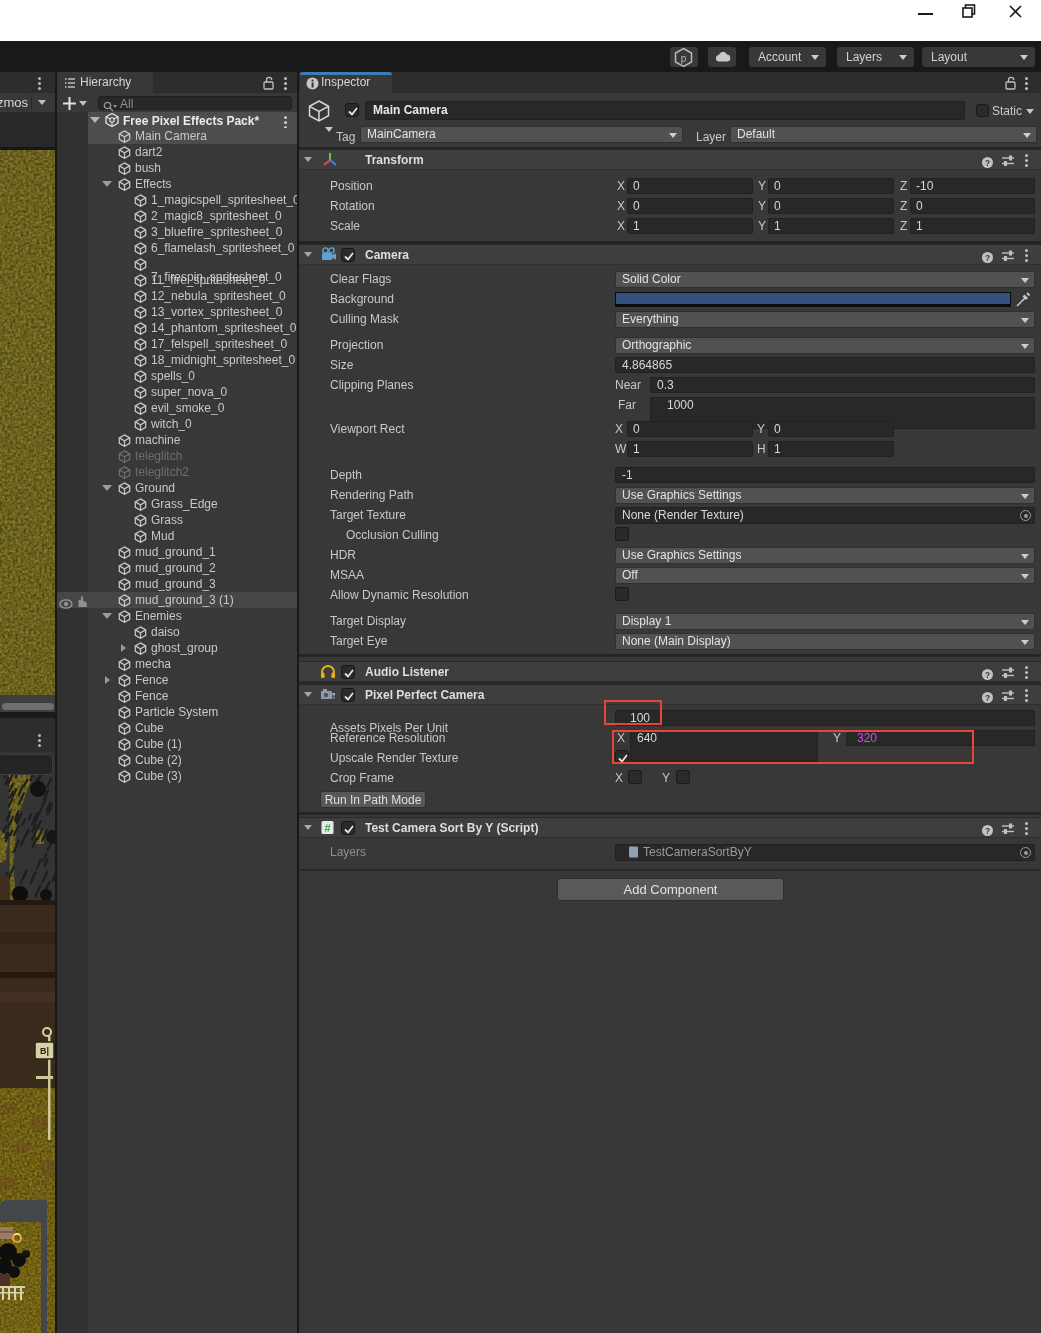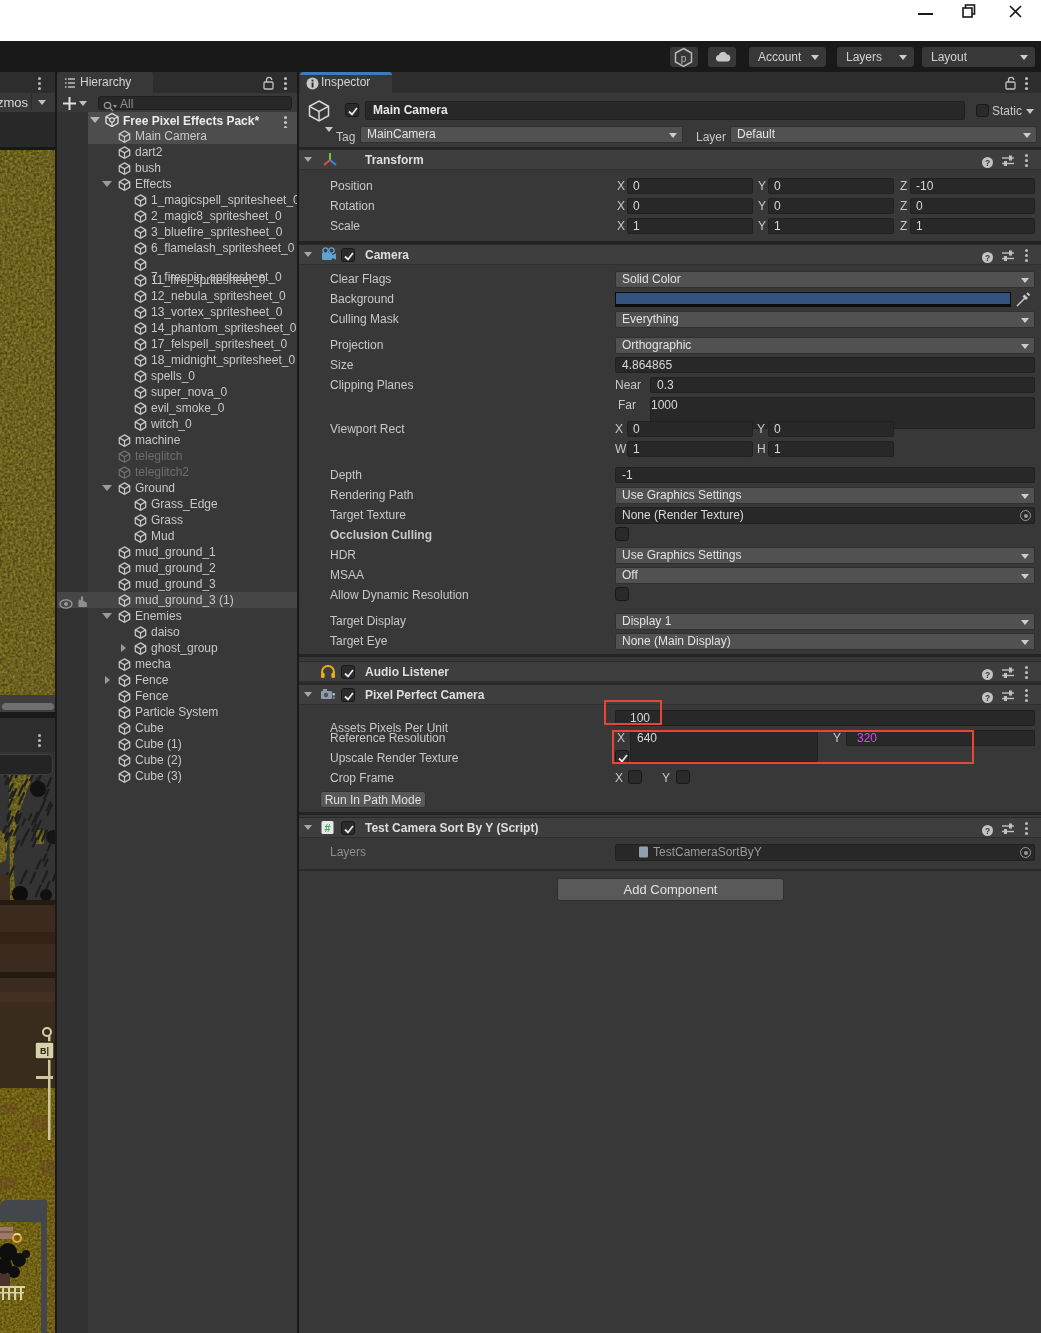--- a/index.html
+++ b/index.html
@@ -608,39 +608,39 @@
     <div style="position:absolute;left:31px;top:240px;font-size:12px;color:#c8c8c8;font-weight:normal;white-space:nowrap;">Culling Mask</div>
     <div style="position:absolute;left:316px;top:239px;width:420px;height:17px;background:#515151;border-radius:2px;border:1px solid #303030;box-sizing:border-box;line-height:15px;padding-left:6px;font-size:12px;color:#e2e2e2;white-space:nowrap;overflow:hidden">Everything<div style="position:absolute;right:5px;top:6px;width:0;height:0;border-left:4px solid transparent;border-right:4px solid transparent;border-top:5px solid #cdcdcd"></div></div>
     <div style="position:absolute;left:31px;top:266px;font-size:12px;color:#c8c8c8;font-weight:normal;white-space:nowrap;">Projection</div>
     <div style="position:absolute;left:316px;top:265px;width:420px;height:17px;background:#515151;border-radius:2px;border:1px solid #303030;box-sizing:border-box;line-height:15px;padding-left:6px;font-size:12px;color:#e2e2e2;white-space:nowrap;overflow:hidden">Orthographic<div style="position:absolute;right:5px;top:6px;width:0;height:0;border-left:4px solid transparent;border-right:4px solid transparent;border-top:5px solid #cdcdcd"></div></div>
     <div style="position:absolute;left:31px;top:286px;font-size:12px;color:#c8c8c8;font-weight:normal;white-space:nowrap;">Size</div>
     <div style="position:absolute;left:316px;top:285px;width:420px;height:16px;background:#282828;border-radius:2px;border:1px solid #212121;box-sizing:border-box;line-height:14px;padding-left:6px;font-size:12px;color:#d8d8d8;white-space:nowrap;overflow:hidden">4.864865</div>
     <div style="position:absolute;left:31px;top:306px;font-size:12px;color:#c8c8c8;font-weight:normal;white-space:nowrap;">Clipping Planes</div>
     <div style="position:absolute;left:316px;top:306px;font-size:12px;color:#c8c8c8;font-weight:normal;white-space:nowrap;">Near</div>
     <div style="position:absolute;left:351px;top:305px;width:385px;height:16px;background:#282828;border-radius:2px;border:1px solid #212121;box-sizing:border-box;line-height:14px;padding-left:6px;font-size:12px;color:#d8d8d8;white-space:nowrap;overflow:hidden">0.3</div>
     <div style="position:absolute;left:319px;top:326px;font-size:12px;color:#c8c8c8;font-weight:normal;white-space:nowrap;">Far</div>
-    <div style="position:absolute;left:351px;top:325px;width:385px;height:32px;background:#282828;border-radius:2px;border:1px solid #212121;box-sizing:border-box;line-height:14px;padding-left:0;font-size:12px;color:#d8d8d8;white-space:nowrap;overflow:hidden">1000</div>
+    <div style="position:absolute;left:351px;top:325px;width:385px;height:32px;background:#282828;border-radius:2px;border:1px solid #212121;box-sizing:border-box;line-height:14px;padding-left:16px;font-size:12px;color:#d8d8d8;white-space:nowrap;overflow:hidden">1000</div>
     <div style="position:absolute;left:31px;top:350px;font-size:12px;color:#c8c8c8;font-weight:normal;white-space:nowrap;">Viewport Rect</div>
     <div style="position:absolute;left:316px;top:350px;font-size:12px;color:#c8c8c8;font-weight:normal;white-space:nowrap;">X</div>
     <div style="position:absolute;left:328px;top:349px;width:126px;height:16px;background:#282828;border-radius:2px;border:1px solid #212121;box-sizing:border-box;line-height:14px;padding-left:5px;font-size:12px;color:#d8d8d8;white-space:nowrap;overflow:hidden">0</div>
     <div style="position:absolute;left:458px;top:350px;font-size:12px;color:#c8c8c8;font-weight:normal;white-space:nowrap;">Y</div>
     <div style="position:absolute;left:469px;top:349px;width:126px;height:16px;background:#282828;border-radius:2px;border:1px solid #212121;box-sizing:border-box;line-height:14px;padding-left:5px;font-size:12px;color:#d8d8d8;white-space:nowrap;overflow:hidden">0</div>
     <div style="position:absolute;left:316px;top:370px;font-size:12px;color:#c8c8c8;font-weight:normal;white-space:nowrap;">W</div>
     <div style="position:absolute;left:328px;top:369px;width:126px;height:16px;background:#282828;border-radius:2px;border:1px solid #212121;box-sizing:border-box;line-height:14px;padding-left:5px;font-size:12px;color:#d8d8d8;white-space:nowrap;overflow:hidden">1</div>
     <div style="position:absolute;left:458px;top:370px;font-size:12px;color:#c8c8c8;font-weight:normal;white-space:nowrap;">H</div>
     <div style="position:absolute;left:469px;top:369px;width:126px;height:16px;background:#282828;border-radius:2px;border:1px solid #212121;box-sizing:border-box;line-height:14px;padding-left:5px;font-size:12px;color:#d8d8d8;white-space:nowrap;overflow:hidden">1</div>
     <div style="position:absolute;left:31px;top:396px;font-size:12px;color:#c8c8c8;font-weight:normal;white-space:nowrap;">Depth</div>
     <div style="position:absolute;left:316px;top:395px;width:420px;height:16px;background:#282828;border-radius:2px;border:1px solid #212121;box-sizing:border-box;line-height:14px;padding-left:6px;font-size:12px;color:#d8d8d8;white-space:nowrap;overflow:hidden">-1</div>
     <div style="position:absolute;left:31px;top:416px;font-size:12px;color:#c8c8c8;font-weight:normal;white-space:nowrap;">Rendering Path</div>
     <div style="position:absolute;left:316px;top:415px;width:420px;height:17px;background:#515151;border-radius:2px;border:1px solid #303030;box-sizing:border-box;line-height:15px;padding-left:6px;font-size:12px;color:#e2e2e2;white-space:nowrap;overflow:hidden">Use Graphics Settings<div style="position:absolute;right:5px;top:6px;width:0;height:0;border-left:4px solid transparent;border-right:4px solid transparent;border-top:5px solid #cdcdcd"></div></div>
     <div style="position:absolute;left:31px;top:436px;font-size:12px;color:#c8c8c8;font-weight:normal;white-space:nowrap;">Target Texture</div>
     <div style="position:absolute;left:316px;top:435px;width:420px;height:17px;background:#282828;border-radius:2px;border:1px solid #212121;box-sizing:border-box;line-height:15px;padding-left:6px;font-size:12px;color:#d8d8d8;white-space:nowrap;overflow:hidden">None (Render Texture)<div style="position:absolute;right:3px;top:2px;width:11px;height:11px;border:1px solid #9a9a9a;border-radius:50%;box-sizing:border-box">
         <div style="position:absolute;left:2.5px;top:2.5px;width:4px;height:4px;background:#9a9a9a;border-radius:50%"></div>
       </div></div>
-    <div style="position:absolute;left:31px;top:456px;font-size:12px;color:#c8c8c8;font-weight:bold;white-space:nowrap;text-align:right;">Occlusion Culling</div>
+    <div style="position:absolute;left:47px;top:456px;font-size:12px;color:#c8c8c8;font-weight:normal;white-space:nowrap;text-align:right;">Occlusion Culling</div>
     <div style="position:absolute;left:316px;top:455px;width:14px;height:14px;background:#2a2a2a;border:1px solid #191919;border-radius:3px;box-sizing:border-box"></div>
     <div style="position:absolute;left:31px;top:476px;font-size:12px;color:#c8c8c8;font-weight:normal;white-space:nowrap;">HDR</div>
     <div style="position:absolute;left:316px;top:475px;width:420px;height:17px;background:#515151;border-radius:2px;border:1px solid #303030;box-sizing:border-box;line-height:15px;padding-left:6px;font-size:12px;color:#e2e2e2;white-space:nowrap;overflow:hidden">Use Graphics Settings<div style="position:absolute;right:5px;top:6px;width:0;height:0;border-left:4px solid transparent;border-right:4px solid transparent;border-top:5px solid #cdcdcd"></div></div>
     <div style="position:absolute;left:31px;top:496px;font-size:12px;color:#c8c8c8;font-weight:normal;white-space:nowrap;">MSAA</div>
     <div style="position:absolute;left:316px;top:495px;width:420px;height:17px;background:#515151;border-radius:2px;border:1px solid #303030;box-sizing:border-box;line-height:15px;padding-left:6px;font-size:12px;color:#e2e2e2;white-space:nowrap;overflow:hidden">Off<div style="position:absolute;right:5px;top:6px;width:0;height:0;border-left:4px solid transparent;border-right:4px solid transparent;border-top:5px solid #cdcdcd"></div></div>
     <div style="position:absolute;left:31px;top:516px;font-size:12px;color:#c8c8c8;font-weight:normal;white-space:nowrap;">Allow Dynamic Resolution</div>
     <div style="position:absolute;left:316px;top:515px;width:14px;height:14px;background:#2a2a2a;border:1px solid #191919;border-radius:3px;box-sizing:border-box"></div>
     <div style="position:absolute;left:31px;top:542px;font-size:12px;color:#c8c8c8;font-weight:normal;white-space:nowrap;">Target Display</div>
     <div style="position:absolute;left:316px;top:541px;width:420px;height:17px;background:#515151;border-radius:2px;border:1px solid #303030;box-sizing:border-box;line-height:15px;padding-left:6px;font-size:12px;color:#e2e2e2;white-space:nowrap;overflow:hidden">Display 1<div style="position:absolute;right:5px;top:6px;width:0;height:0;border-left:4px solid transparent;border-right:4px solid transparent;border-top:5px solid #cdcdcd"></div></div>
     <div style="position:absolute;left:31px;top:562px;font-size:12px;color:#c8c8c8;font-weight:normal;white-space:nowrap;">Target Eye</div>
@@ -728,21 +728,21 @@
         <text x="5.5" y="8.5" font-family="Liberation Sans" font-size="8.5" font-weight="bold" fill="#3a3a3a" text-anchor="middle">?</text>
       </svg></div>
     <div style="position:absolute;left:702px;top:750px"><svg style="" width="14" height="14" viewBox="0 0 14 14">
         <line x1="1" y1="4" x2="13" y2="4" stroke="#c0c0c0" stroke-width="1.4"></line>
         <line x1="1" y1="9.5" x2="13" y2="9.5" stroke="#c0c0c0" stroke-width="1.4"></line>
         <rect x="8" y="1.5" width="3" height="5" fill="#c0c0c0"></rect>
         <rect x="3" y="7" width="3" height="5" fill="#c0c0c0"></rect>
       </svg></div>
     <div style="position:absolute;left:726px;top:750px;width:3px;height:3px;background:#c0c0c0;border-radius:50%;box-shadow:0 5px 0 #c0c0c0,0 10px 0 #c0c0c0;"></div>
     <div style="position:absolute;left:31px;top:773px;font-size:12px;color:#8f8f8f;font-weight:normal;white-space:nowrap;">Layers</div>
-    <div style="position:absolute;left:316px;top:772px;width:420px;height:17px;background:#282828;border-radius:2px;border:1px solid #212121;box-sizing:border-box;line-height:15px;padding-left:22px;font-size:12px;color:#9a9a9a;white-space:nowrap;overflow:hidden"><span style="display:inline-block;vertical-align:-2px;margin-right:4px"><svg style="" width="11" height="12" viewBox="0 0 11 12">
+    <div style="position:absolute;left:316px;top:772px;width:420px;height:17px;background:#282828;border-radius:2px;border:1px solid #212121;box-sizing:border-box;line-height:15px;padding-left:12px;font-size:12px;color:#9a9a9a;white-space:nowrap;overflow:hidden"><span style="display:inline-block;vertical-align:-2px;margin-right:4px"><svg style="" width="11" height="12" viewBox="0 0 11 12">
           <rect x="1" y="0.5" width="9" height="11" rx="1" fill="#8fa0b0"></rect>
         </svg></span>TestCameraSortByY<div style="position:absolute;right:3px;top:2px;width:11px;height:11px;border:1px solid #9a9a9a;border-radius:50%;box-sizing:border-box">
         <div style="position:absolute;left:2.5px;top:2.5px;width:4px;height:4px;background:#9a9a9a;border-radius:50%"></div>
       </div></div>
     <div style="position:absolute;left:0px;top:797px;width:742px;height:2px;background:#2a2a2a"></div>
     <div style="position:absolute;left:258px;top:806px;width:227px;height:23px;background:#595959;border:1px solid #2e2e2e;border-radius:3px;box-sizing:border-box;font-size:13px;color:#e2e2e2;text-align:center;line-height:21px">Add Component</div>
   </div>
 <div style="position:absolute;left:604px;top:700px;width:58px;height:25px;border:2px solid #e8453a;box-sizing:border-box;z-index:50"></div>
 <div style="position:absolute;left:612px;top:730px;width:362px;height:34px;border:2px solid #e8453a;box-sizing:border-box;z-index:50"></div>
 </body></html>

